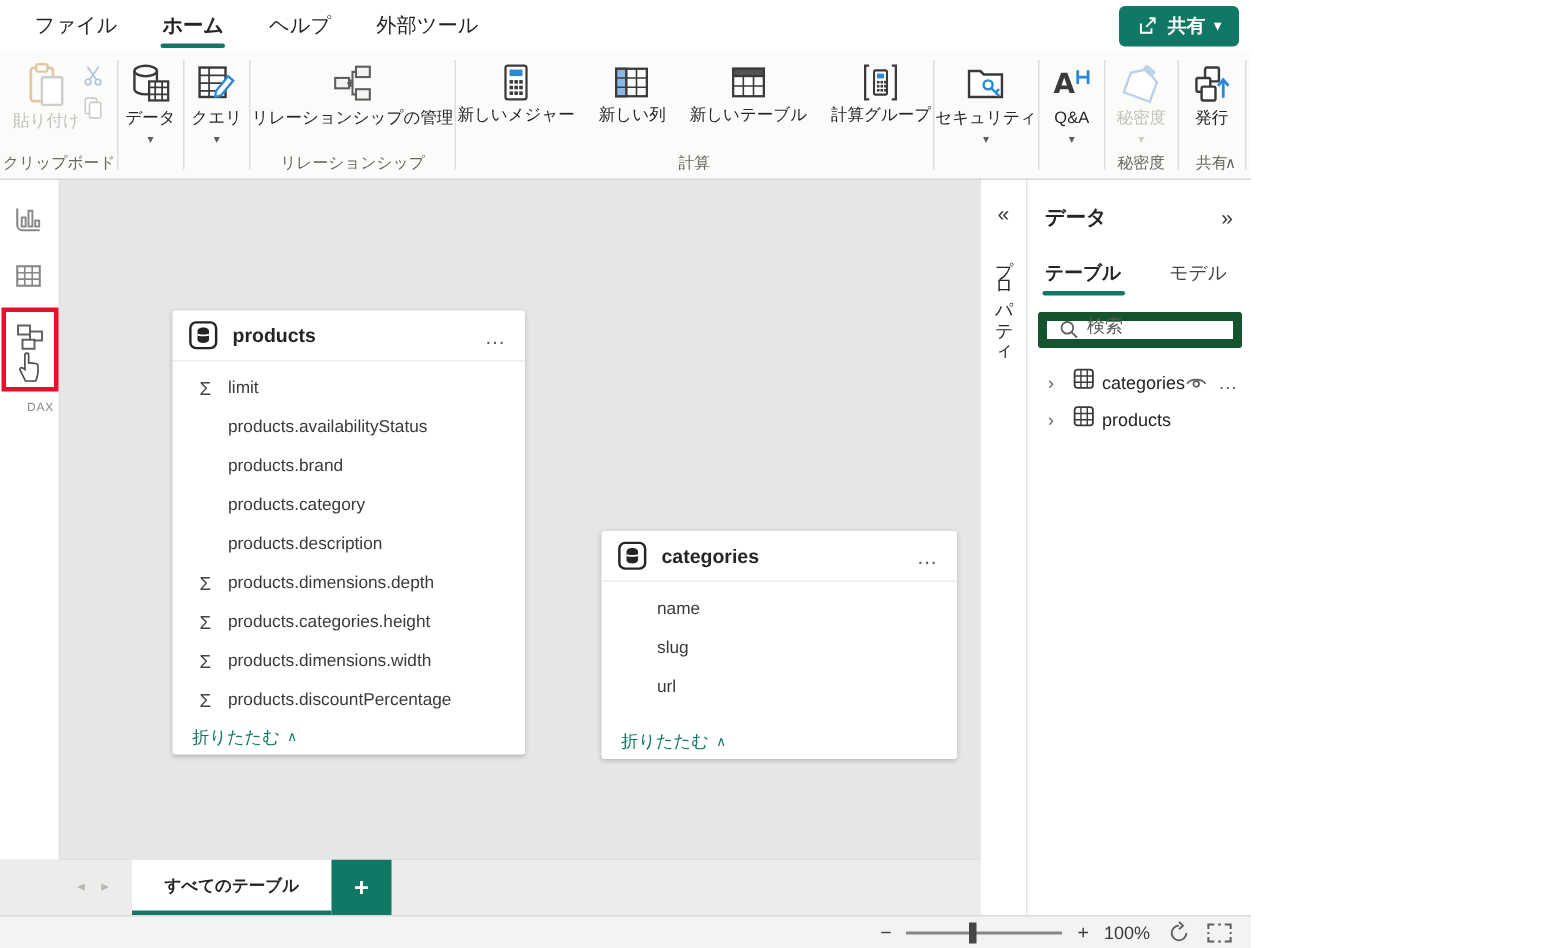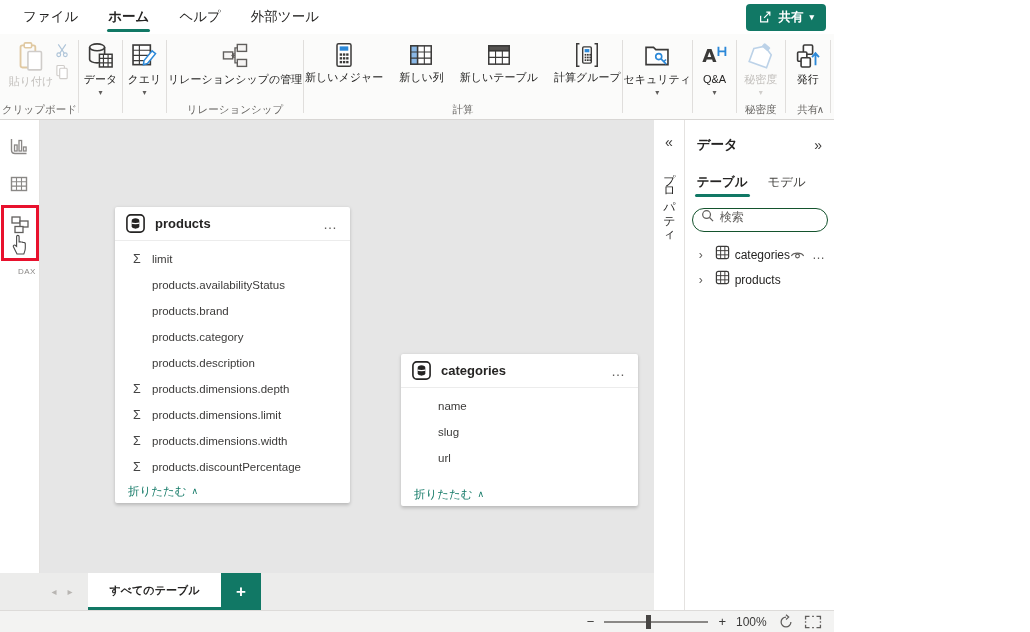--- a/index.html
+++ b/index.html
@@ -66,25 +66,25 @@
   
   .props-strip { width:33px; background:#fff; border-right:1px solid #e4e2e0; display:flex; flex-direction:column; align-items:center; padding-top:14px; }
   .props-collapse { font-size:14px; color:#3b3a39; }
   .props-title { margin-top:14px; writing-mode:vertical-rl; font-size:12px; color:#252423; letter-spacing:1px; }
 
   
   .data-pane { flex:1; background:#fff; display:flex; flex-direction:column; }
   .dp-header { display:flex; align-items:center; padding:16px 12px 0 12px; }
   .dp-title { font-size:13.5px; font-weight:bold; }
   .dp-expand { margin-left:auto; font-size:14px; color:#3b3a39; }
-  .dp-tabs { display:flex; gap:16px; padding:20px 12px 0 10px;font-family:Liberation Mono, monospace; }
+  .dp-tabs { display:flex; gap:28px; padding:20px 12px 0 10px;font-family:Liberation Mono, monospace; }
   .dp-tab { font-size:12.5px; color:#464542; padding:0 2px 6px 2px; position:relative; }
   .dp-tab.active { font-weight:bold; color:#252423; }
   .dp-tab.active::after { content:""; position:absolute; left:0; right:0; bottom:0; height:3px; background:#117865; border-radius:2px; }
-  .dp-search { margin:11px 6px 0 7px; height:24px; border:1px solid #14532d; border-radius:12px; display:flex; align-items:flex-start; gap:6px; padding:0 8px; background:#fff; }
+  .dp-search { margin:11px 6px 0 7px; height:24px; border:6px solid #14532d; border-radius:2px; display:flex; align-items:flex-end; gap:6px; padding:0 8px; background:#fff; }
   .dp-search-text { font-size:12px; color:#605e5c; }
   .dp-tree { margin-top:10px; }
   .tree-row { height:25px; display:flex; align-items:center; padding:0 8px 0 14px; gap:0; }
   .tree-chevron { width:16px; color:#605e5c; font-size:12px; }
   .tree-table-icon { width:20px; }
   .tree-label { font-size:12px; color:#252423; }
   .tree-actions { margin-left:auto; display:flex; align-items:center; gap:7px; color:#605e5c; }
   .tree-more { font-size:13px; letter-spacing:1px; line-height:8px; color:#605e5c; }
 
   
@@ -418,21 +418,21 @@
                   <span class="field-label">products.description</span>
                 </div>
 
                 <div class="field-row">
                   <span class="sigma">Σ</span>
                   <span class="field-label">products.dimensions.depth</span>
                 </div>
 
                 <div class="field-row">
                   <span class="sigma">Σ</span>
-                  <span class="field-label">products.dimensions.limit</span>
+                  <span class="field-label">products.categories.height</span>
                 </div>
 
                 <div class="field-row">
                   <span class="sigma">Σ</span>
                   <span class="field-label">products.dimensions.width</span>
                 </div>
 
                 <div class="field-row">
                   <span class="sigma">Σ</span>
                   <span class="field-label">products.discountPercentage</span>

